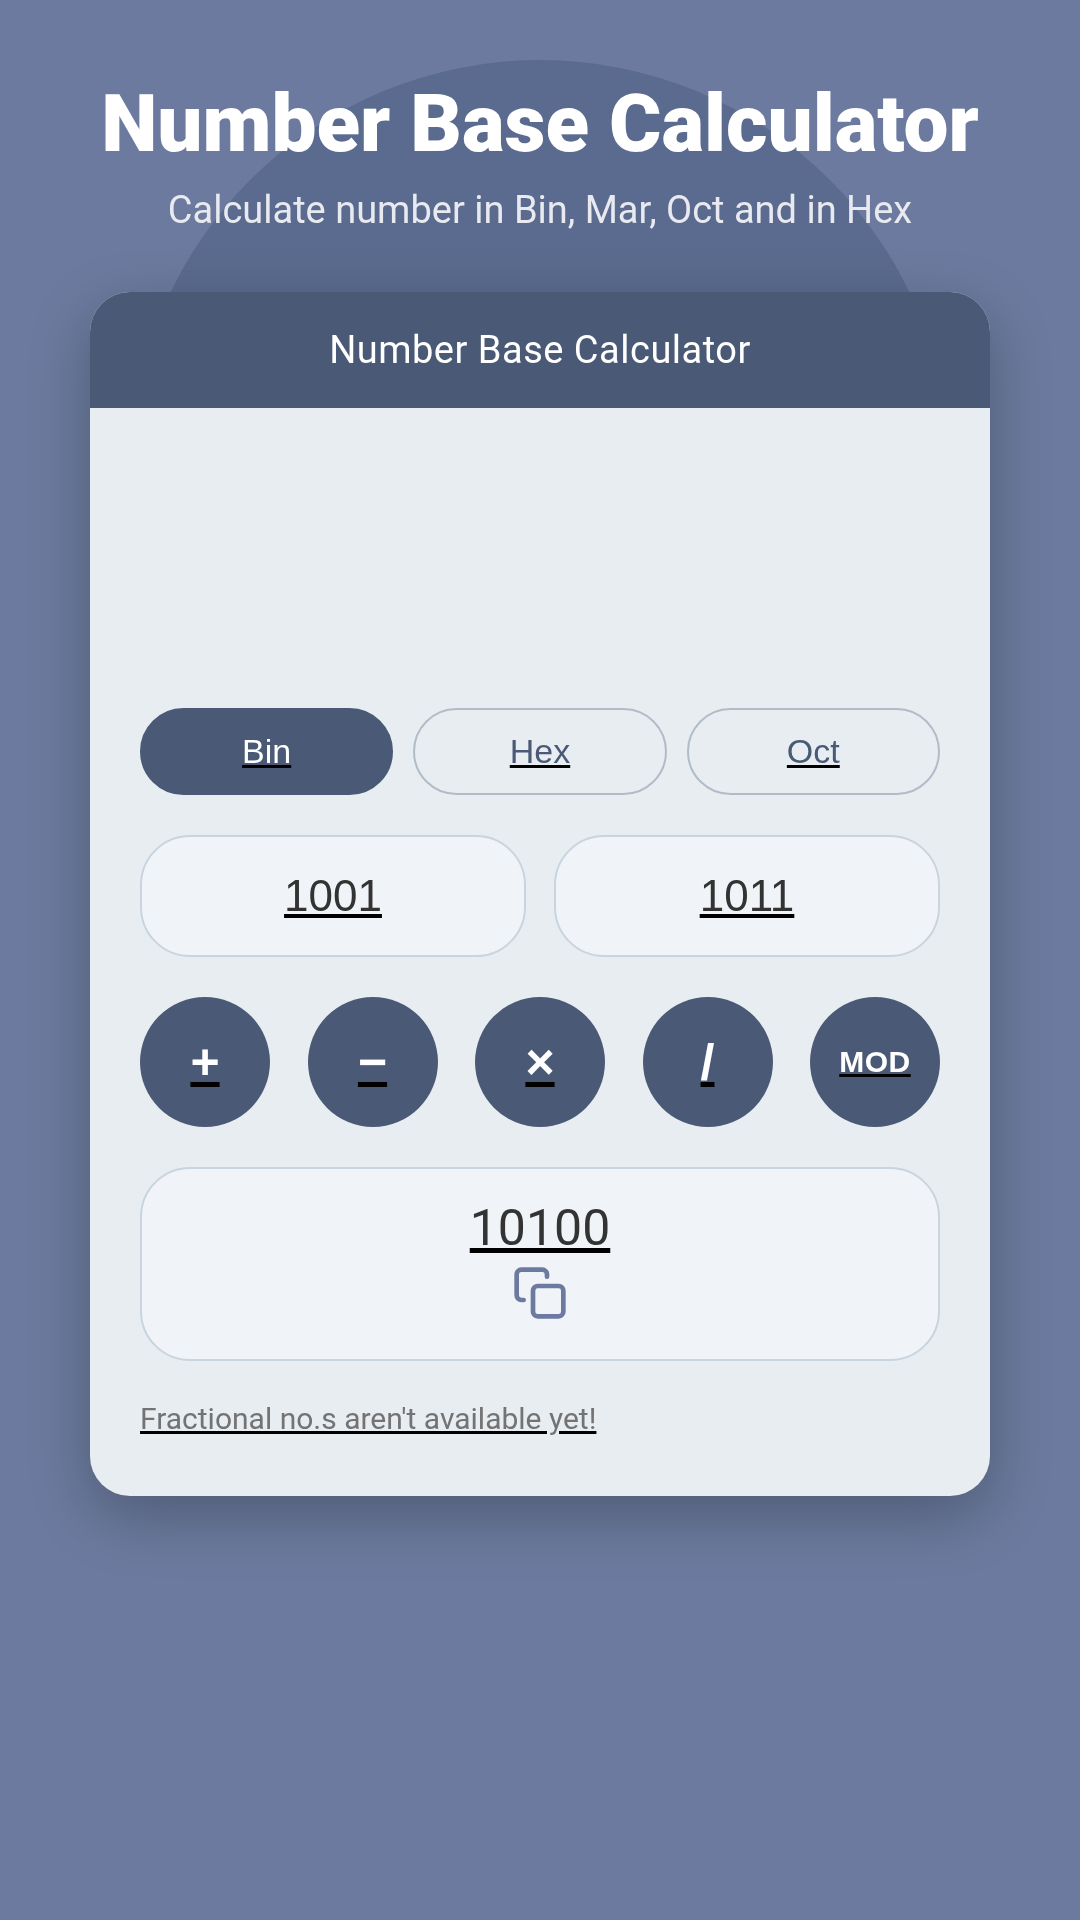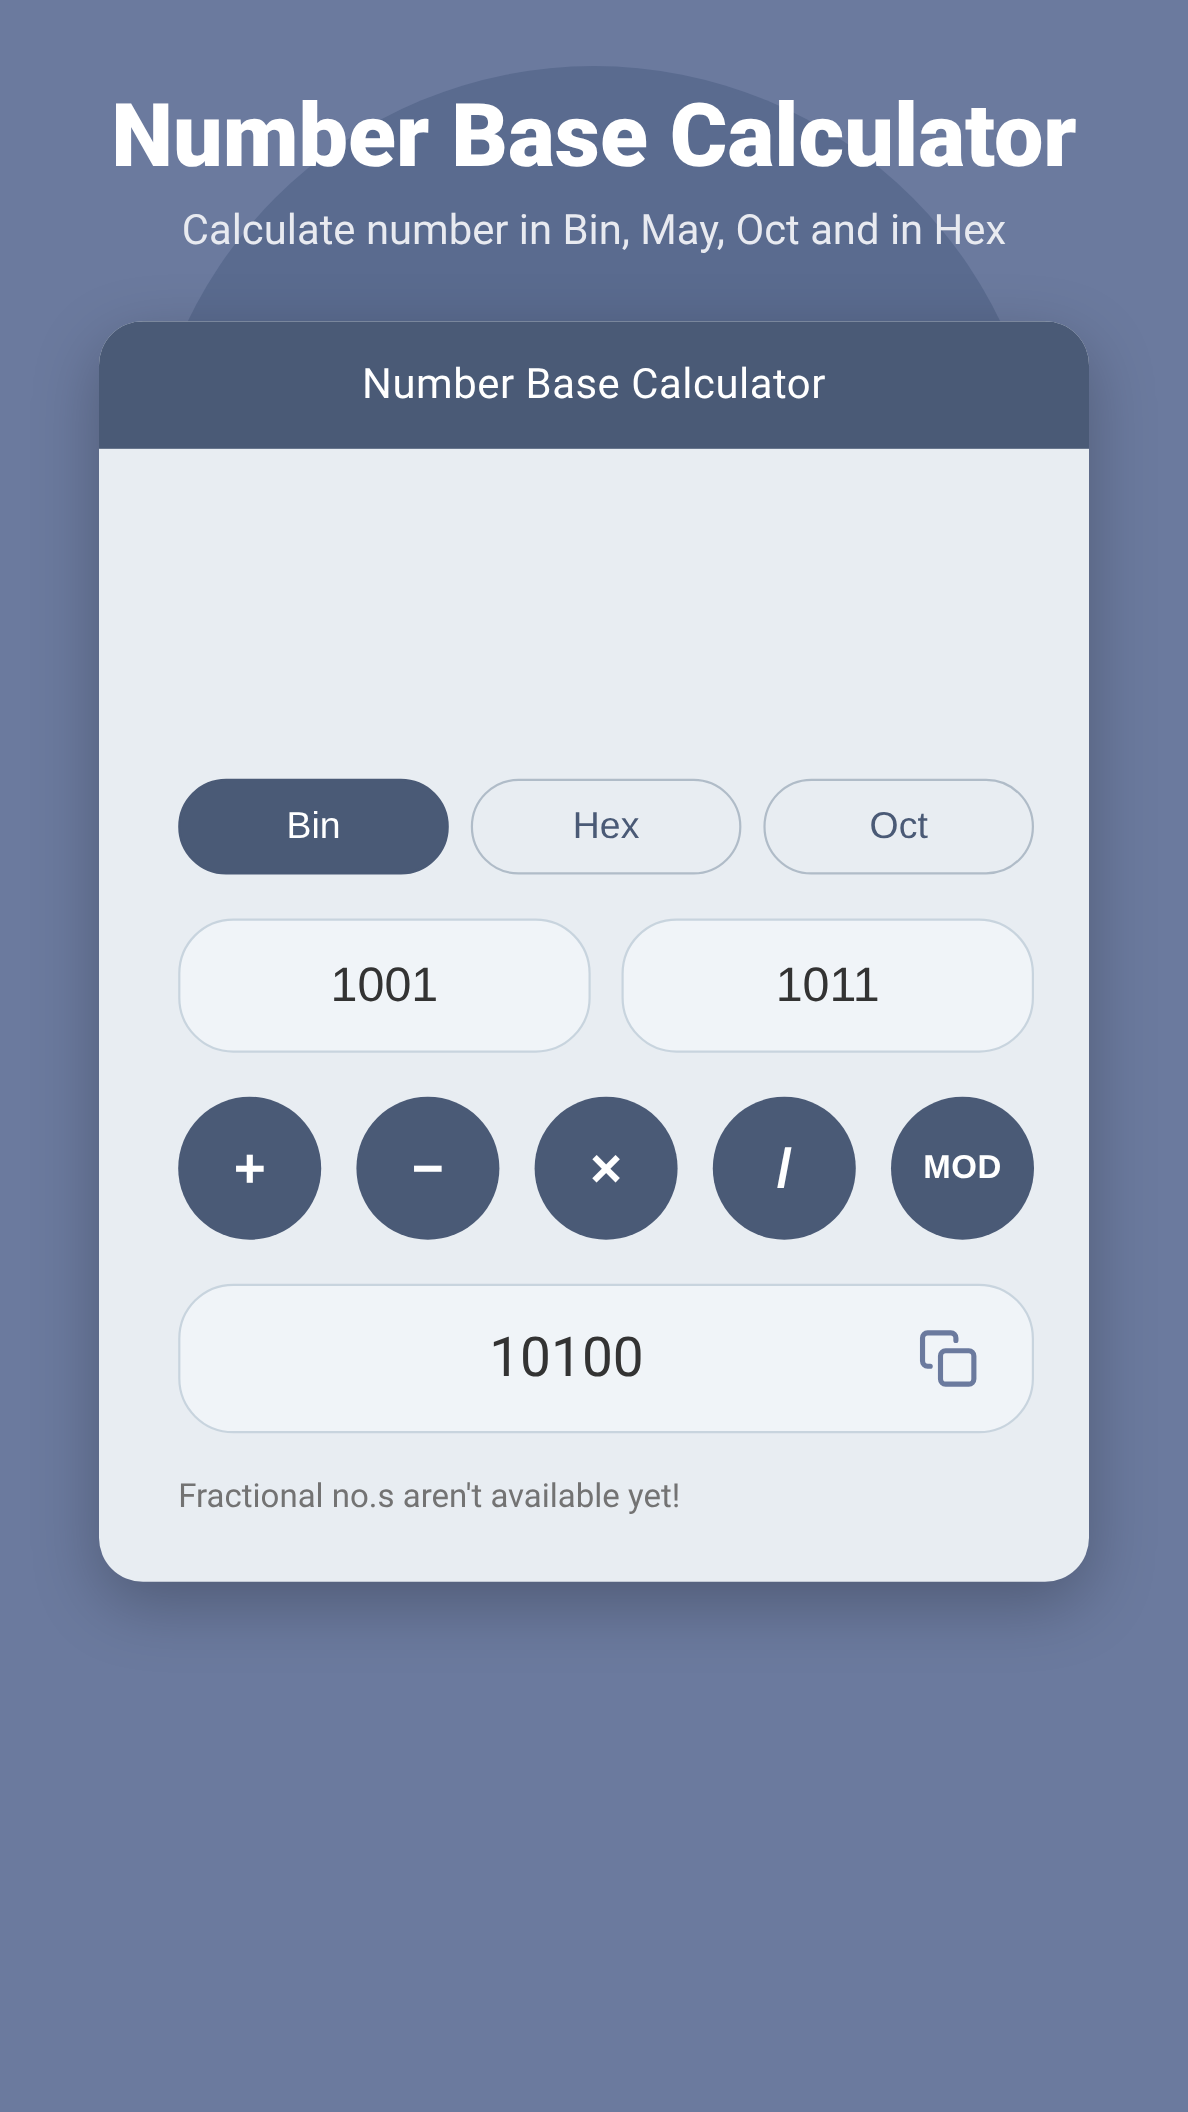--- a/index.html
+++ b/index.html
@@ -73,24 +73,25 @@
     }
 
     .card-header-title {
       font-size: 38px;
       font-weight: 400;
       color: #ffffff;
       letter-spacing: 0.5px;
     }
 
     .card-body {
-      padding: 60px 50px 50px 72px;
+      padding: 60px 50px 50px 50px;
       display: flex;
       flex-direction: column;
       gap: 40px;
+      text-decoration: underline;
     }
 
     .display-area {
       min-height: 200px;
       background: #e8edf2;
     }
 
     .base-tabs {
       display: flex;
       gap: 20px;
@@ -166,20 +167,21 @@
       letter-spacing: 0.5px;
     }
 
     .result-row {
       display: flex;
       align-items: center;
       background: #f0f4f8;
       border-radius: 50px;
       border: 2px solid #c8d4de;
       padding: 30px 40px;
+      flex-direction: column;
     }
 
     .result-value {
       flex: 1;
       font-size: 50px;
       font-weight: 400;
       color: #333;
       text-align: center;
     }
 
@@ -206,21 +208,21 @@
       padding-bottom: 10px;
     }
   </style>
 </head>
 <body>
 
 <div class="background-circle"></div>
 
 <div class="header-section">
   <h1 class="app-title">Number Base Calculator</h1>
-  <p class="app-subtitle">Calculate number in Bin, May, Oct and in Hex</p>
+  <p class="app-subtitle">Calculate number in Bin, Mar, Oct and in Hex</p>
 </div>
 
 <div class="calculator-card">
 
   <div class="card-header">
     <span class="card-header-title">Number Base Calculator</span>
   </div>
 
   <div class="card-body">
 

